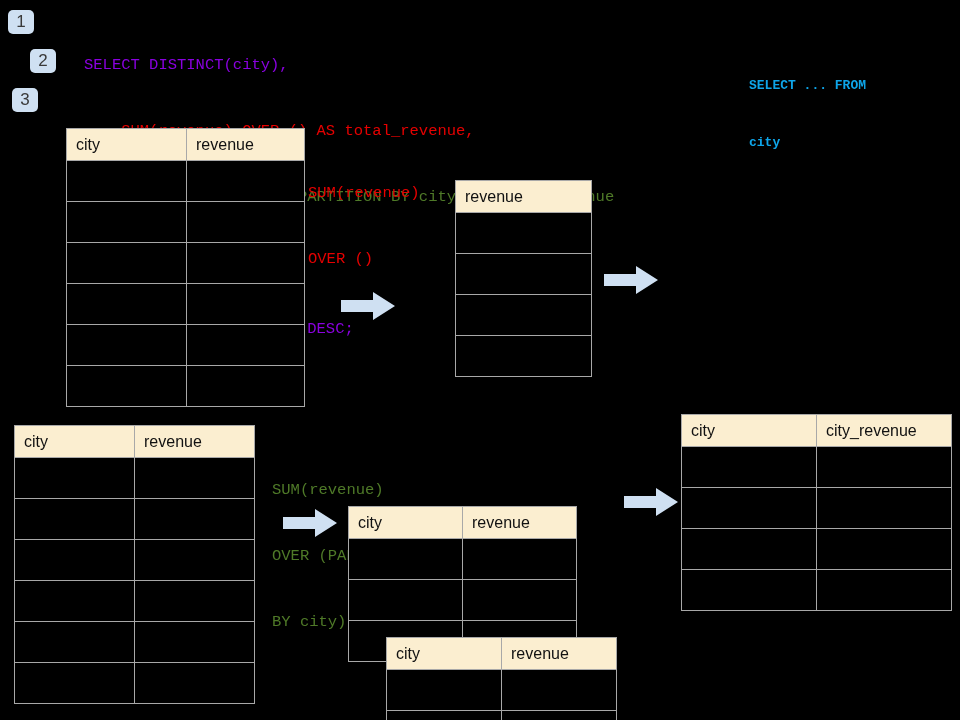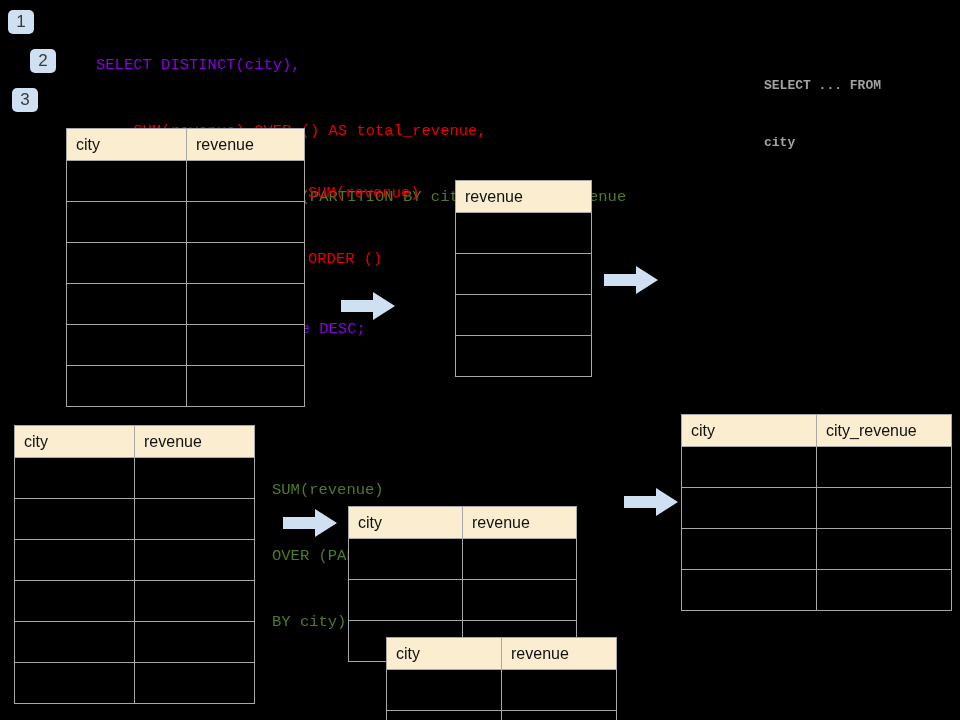--- a/index.html
+++ b/index.html
@@ -42,24 +42,23 @@
   .sql-line { white-space: pre; }
   .c-purple { color: #8a00e0; }
   .c-red    { color: #e60000; }
   .c-green  { color: #4f7a28; }
 
   .sql-mini {
     position: absolute;
     font-family: "Liberation Mono", monospace;
     font-size: 13px;
     line-height: 19px;
-    color: #a3a3a3;
+    color: #0ea5e9;
     white-space: pre;
     font-weight: bold;
-    margin-left: 15px;
   }
 
   
   .annot {
     position: absolute;
     font-family: "Liberation Mono", monospace;
     font-size: 15.5px;
     line-height: 22px;
     white-space: pre;
     font-weight: normal;
@@ -105,36 +104,36 @@
 </style>
 </head>
 <body>
 
 <div id="canvas">
 
   <div class="step-badge" style="left:8px; top:10px;">1</div>
   <div class="step-badge" style="left:30px; top:49px;">2</div>
   <div class="step-badge" style="left:12px; top:88px;">3</div>
 
-  <div class="sql-block" style="left:96px; top:10px;">
+  <div class="sql-block" style="left:84px; top:10px;">
     <div class="sql-line c-purple">SELECT DISTINCT(city),</div>
     <div class="sql-line c-red">    SUM(revenue) OVER () AS total_revenue,</div>
     <div class="sql-line c-green">    SUM(revenue) OVER (PARTITION BY city) as city_revenue</div>
     <div class="sql-line c-purple">  FROM rides</div>
     <div class="sql-line c-purple">  ORDER by city_revenue DESC;</div>
   </div>
 
   <div class="sql-mini" style="left:749px; top:38px;">
     <div>SELECT ... FROM</div>
     <div>city</div>
   </div>
 
   <div class="annot red" style="left:308px; top:138px;">
     <div>SUM(revenue)</div>
-    <div>ORDER ()</div>
+    <div>OVER ()</div>
   </div>
 
   <div class="annot green" style="left:272px; top:435px;">
     <div>SUM(revenue)</div>
     <div>OVER (PARTITION</div>
     <div>BY city)</div>
   </div>
 
   <table class="tbl" style="left:66px; top:128px; width:238px;">
     <colgroup>

